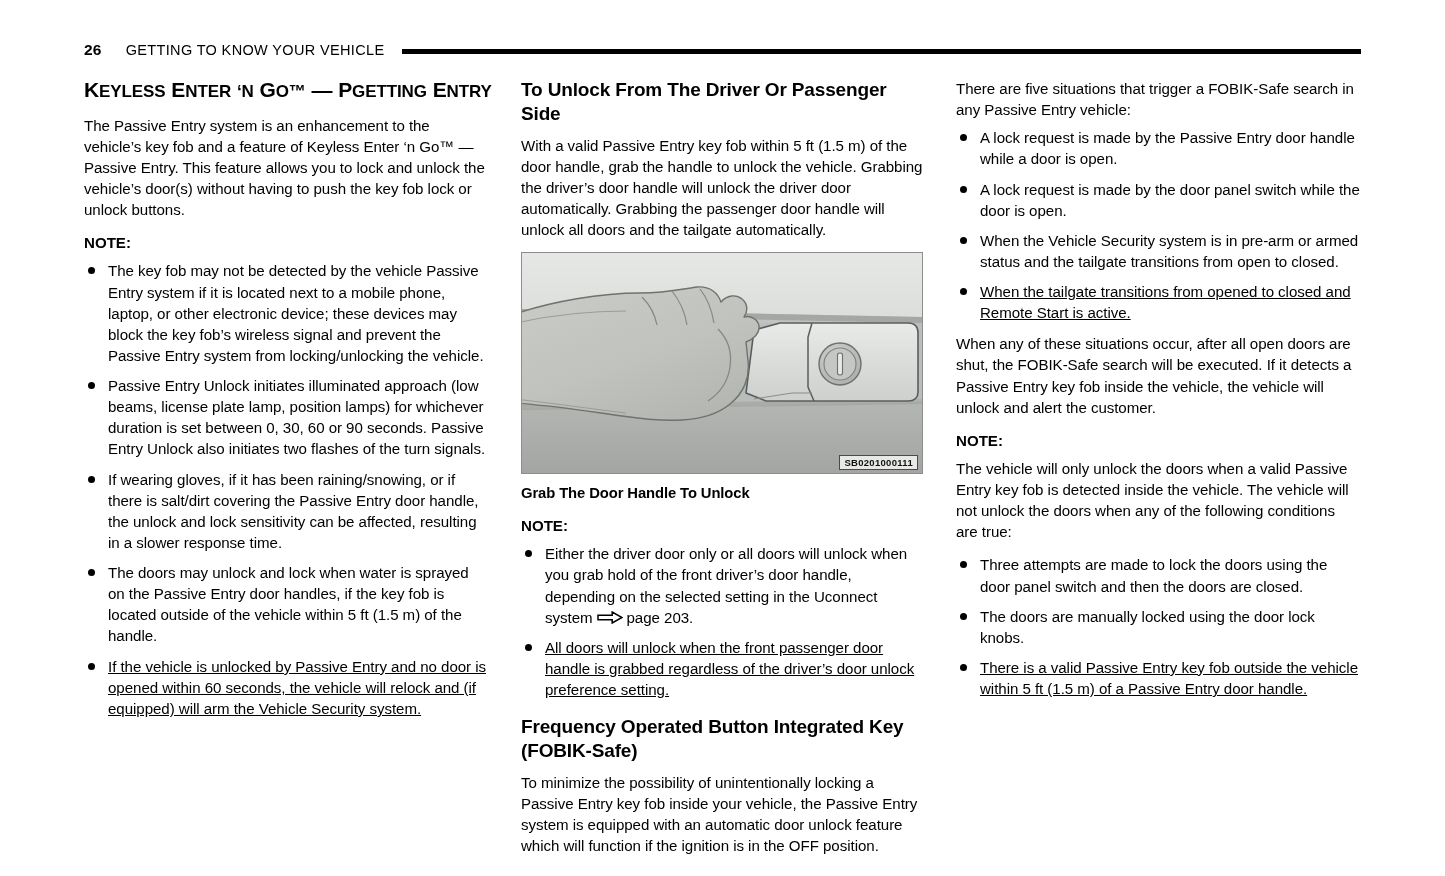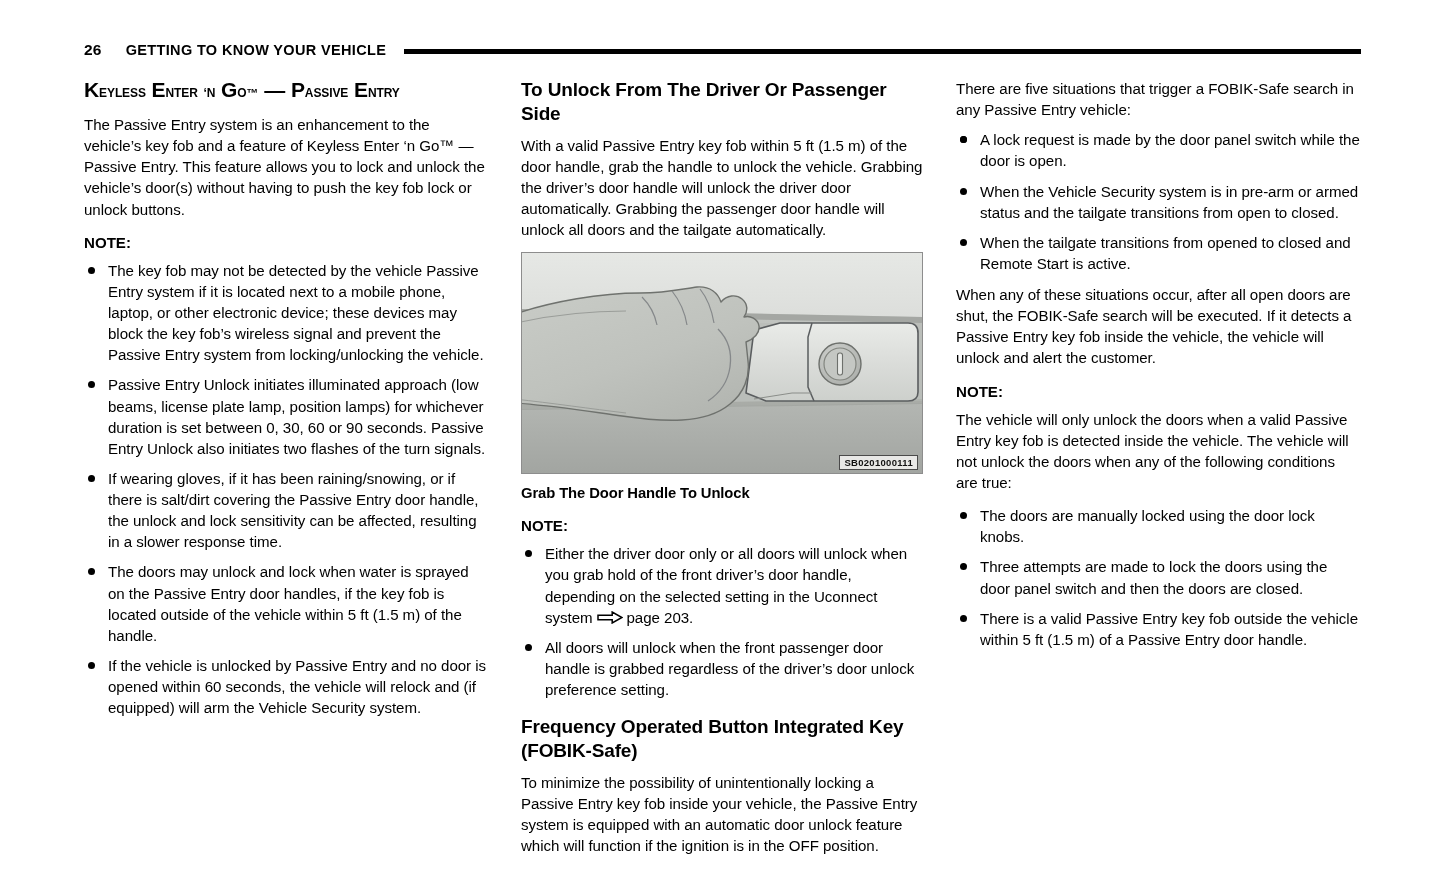--- a/index.html
+++ b/index.html
@@ -31,21 +31,21 @@
     align-items: center;
   }
   .header-page-num {
     font-size: 15.5px;
     font-weight: bold;
     letter-spacing: 0.2px;
     line-height: 1;
   }
   .header-title {
     font-size: 14.5px;
-    font-weight: bold;
+    font-weight: normal;
     letter-spacing: 0.35px;
     margin-left: 24px;
     white-space: nowrap;
     line-height: 1;
   }
   .header-rule {
     flex: 1 1 auto;
     height: 5px;
     background: #000;
     margin-left: 18px;
@@ -73,21 +73,21 @@
   
   .sec-head {
     font-size: 21px;
     font-weight: bold;
     letter-spacing: -0.1px;
     margin: 0 0 13px 0;
     line-height: 1.1;
     white-space: nowrap;
   }
   .sec-head .sc {
-    font-size: 12px;
+    font-size: 17px;
   }
   .sub-head {
     font-size: 19px;
     font-weight: bold;
     margin: 0 0 9px 0;
     line-height: 1.25;
     letter-spacing: -0.15px;
   }
   .sub-head.spaced { margin-top: 15px; }
   p.body {
@@ -109,21 +109,21 @@
     padding: 0;
   }
   ul.bullets li {
     position: relative;
     padding-left: 24px;
     font-size: 15.1px;
     line-height: 1.40;
     margin-bottom: 9px;
     letter-spacing: -0.05px;
   }
-  ul.bullets li:last-child { margin-bottom: 0; }
+  ul.bullets li:last-child { margin-bottom: 0; text-decoration: underline; }
   ul.bullets li .dot {
     position: absolute;
     left: 4px;
     top: 7px;
     width: 7px;
     height: 7px;
     border-radius: 50%;
     background: #000;
   }
 
@@ -182,21 +182,21 @@
   <div class="header">
     <span class="header-page-num">26</span>
     <span class="header-title">GETTING TO KNOW YOUR VEHICLE</span>
     <span class="header-rule"></span>
   </div>
 
   <div class="columns">
 
     <div class="col col-1">
 
-      <h1 class="sec-head"><span>K</span><span class="sc">EYLESS</span> <span>E</span><span class="sc">NTER</span> <span class="sc">‘N</span> <span>G</span><span class="sc">O™</span> <span>—</span> <span>P</span><span class="sc">ASSIVE</span> <span>E</span><span class="sc">NTRY</span></h1>
+      <h1 class="sec-head"><span>K</span><span class="sc">EYLESS</span> <span>E</span><span class="sc">NTER</span> <span class="sc">‘N</span> <span>G</span><span class="sc">O™</span> <span>—</span> <span>P</span><span class="sc">GETTING</span> <span>E</span><span class="sc">NTRY</span></h1>
 
       <p class="body">The Passive Entry system is an enhancement to the vehicle’s key fob and a feature of Keyless Enter ‘n Go™ — Passive Entry. This feature allows you to lock and unlock the vehicle’s door(s) without having to push the key fob lock or unlock buttons.</p>
 
       <p class="note-label">NOTE:</p>
 
       <ul class="bullets">
         <li>
           <span class="dot"></span><span>The key fob may not be detected by the vehicle Passive Entry system if it is located next to a mobile phone, laptop, or other electronic device; these devices may block the key fob’s wireless signal and prevent the Passive Entry system from locking/unlocking the vehicle.</span>
         </li>
         <li>
@@ -312,32 +312,32 @@
 
       <h2 class="sub-head spaced">Frequency Operated Button Integrated Key (FOBIK-Safe)</h2>
       <p class="body">To minimize the possibility of unintentionally locking a Passive Entry key fob inside your vehicle, the Passive Entry system is equipped with an automatic door unlock feature which will function if the ignition is in the OFF position.</p>
     </div>
 
     <div class="col col-3">
 
       <p class="body tight">There are five situations that trigger a FOBIK-Safe search in any Passive Entry vehicle:</p>
 
       <ul class="bullets">
-        <li><span class="dot"></span></li>
+        <li><span class="dot"></span><span>A lock request is made by the Passive Entry door handle while a door is open.</span></li>
         <li><span class="dot"></span><span>A lock request is made by the door panel switch while the door is open.</span></li>
         <li><span class="dot"></span><span>When the Vehicle Security system is in pre-arm or armed status and the tailgate transitions from open to closed.</span></li>
         <li><span class="dot"></span><span>When the tailgate transitions from opened to closed and Remote Start is active.</span></li>
       </ul>
 
       <p class="body">When any of these situations occur, after all open doors are shut, the FOBIK-Safe search will be executed. If it detects a Passive Entry key fob inside the vehicle, the vehicle will unlock and alert the customer.</p>
 
       <p class="note-label">NOTE:</p>
       <p class="body">The vehicle will only unlock the doors when a valid Passive Entry key fob is detected inside the vehicle. The vehicle will not unlock the doors when any of the following conditions are true:</p>
 
       <ul class="bullets">
+        <li><span class="dot"></span><span>Three attempts are made to lock the doors using the door panel switch and then the doors are closed.</span></li>
         <li><span class="dot"></span><span>The doors are manually locked using the door lock knobs.</span></li>
-        <li><span class="dot"></span><span>Three attempts are made to lock the doors using the door panel switch and then the doors are closed.</span></li>
         <li><span class="dot"></span><span>There is a valid Passive Entry key fob outside the vehicle within 5 ft (1.5 m) of a Passive Entry door handle.</span></li>
       </ul>
     </div>
 
   </div>
 </div>
 
 </body></html>

